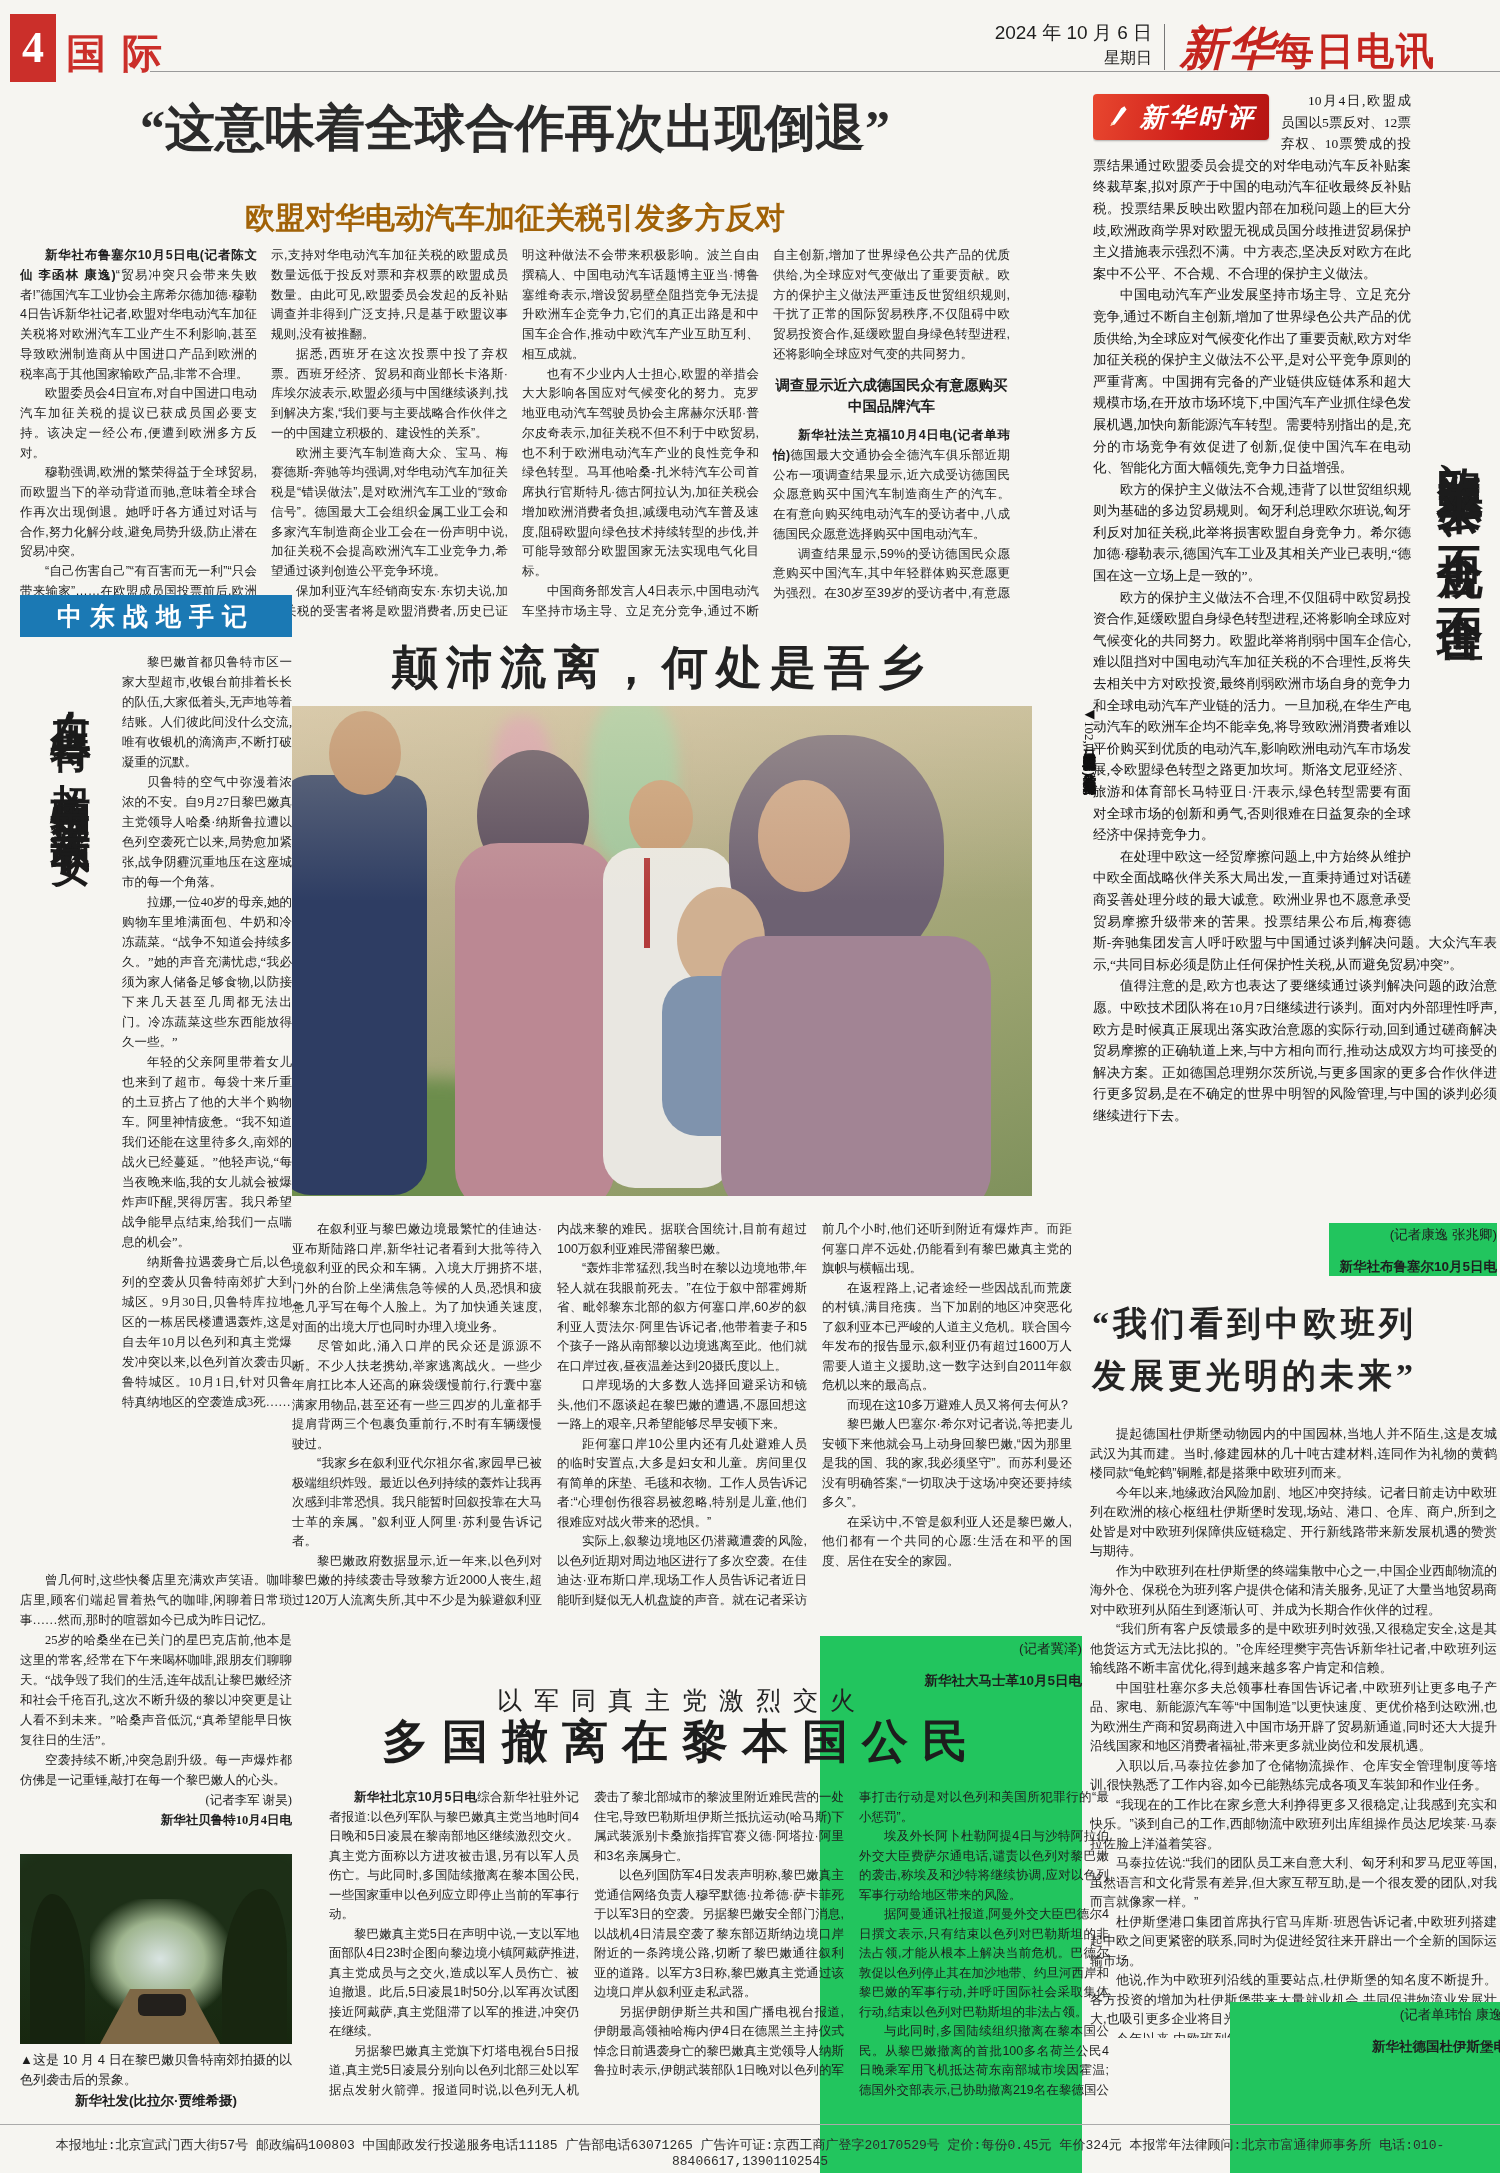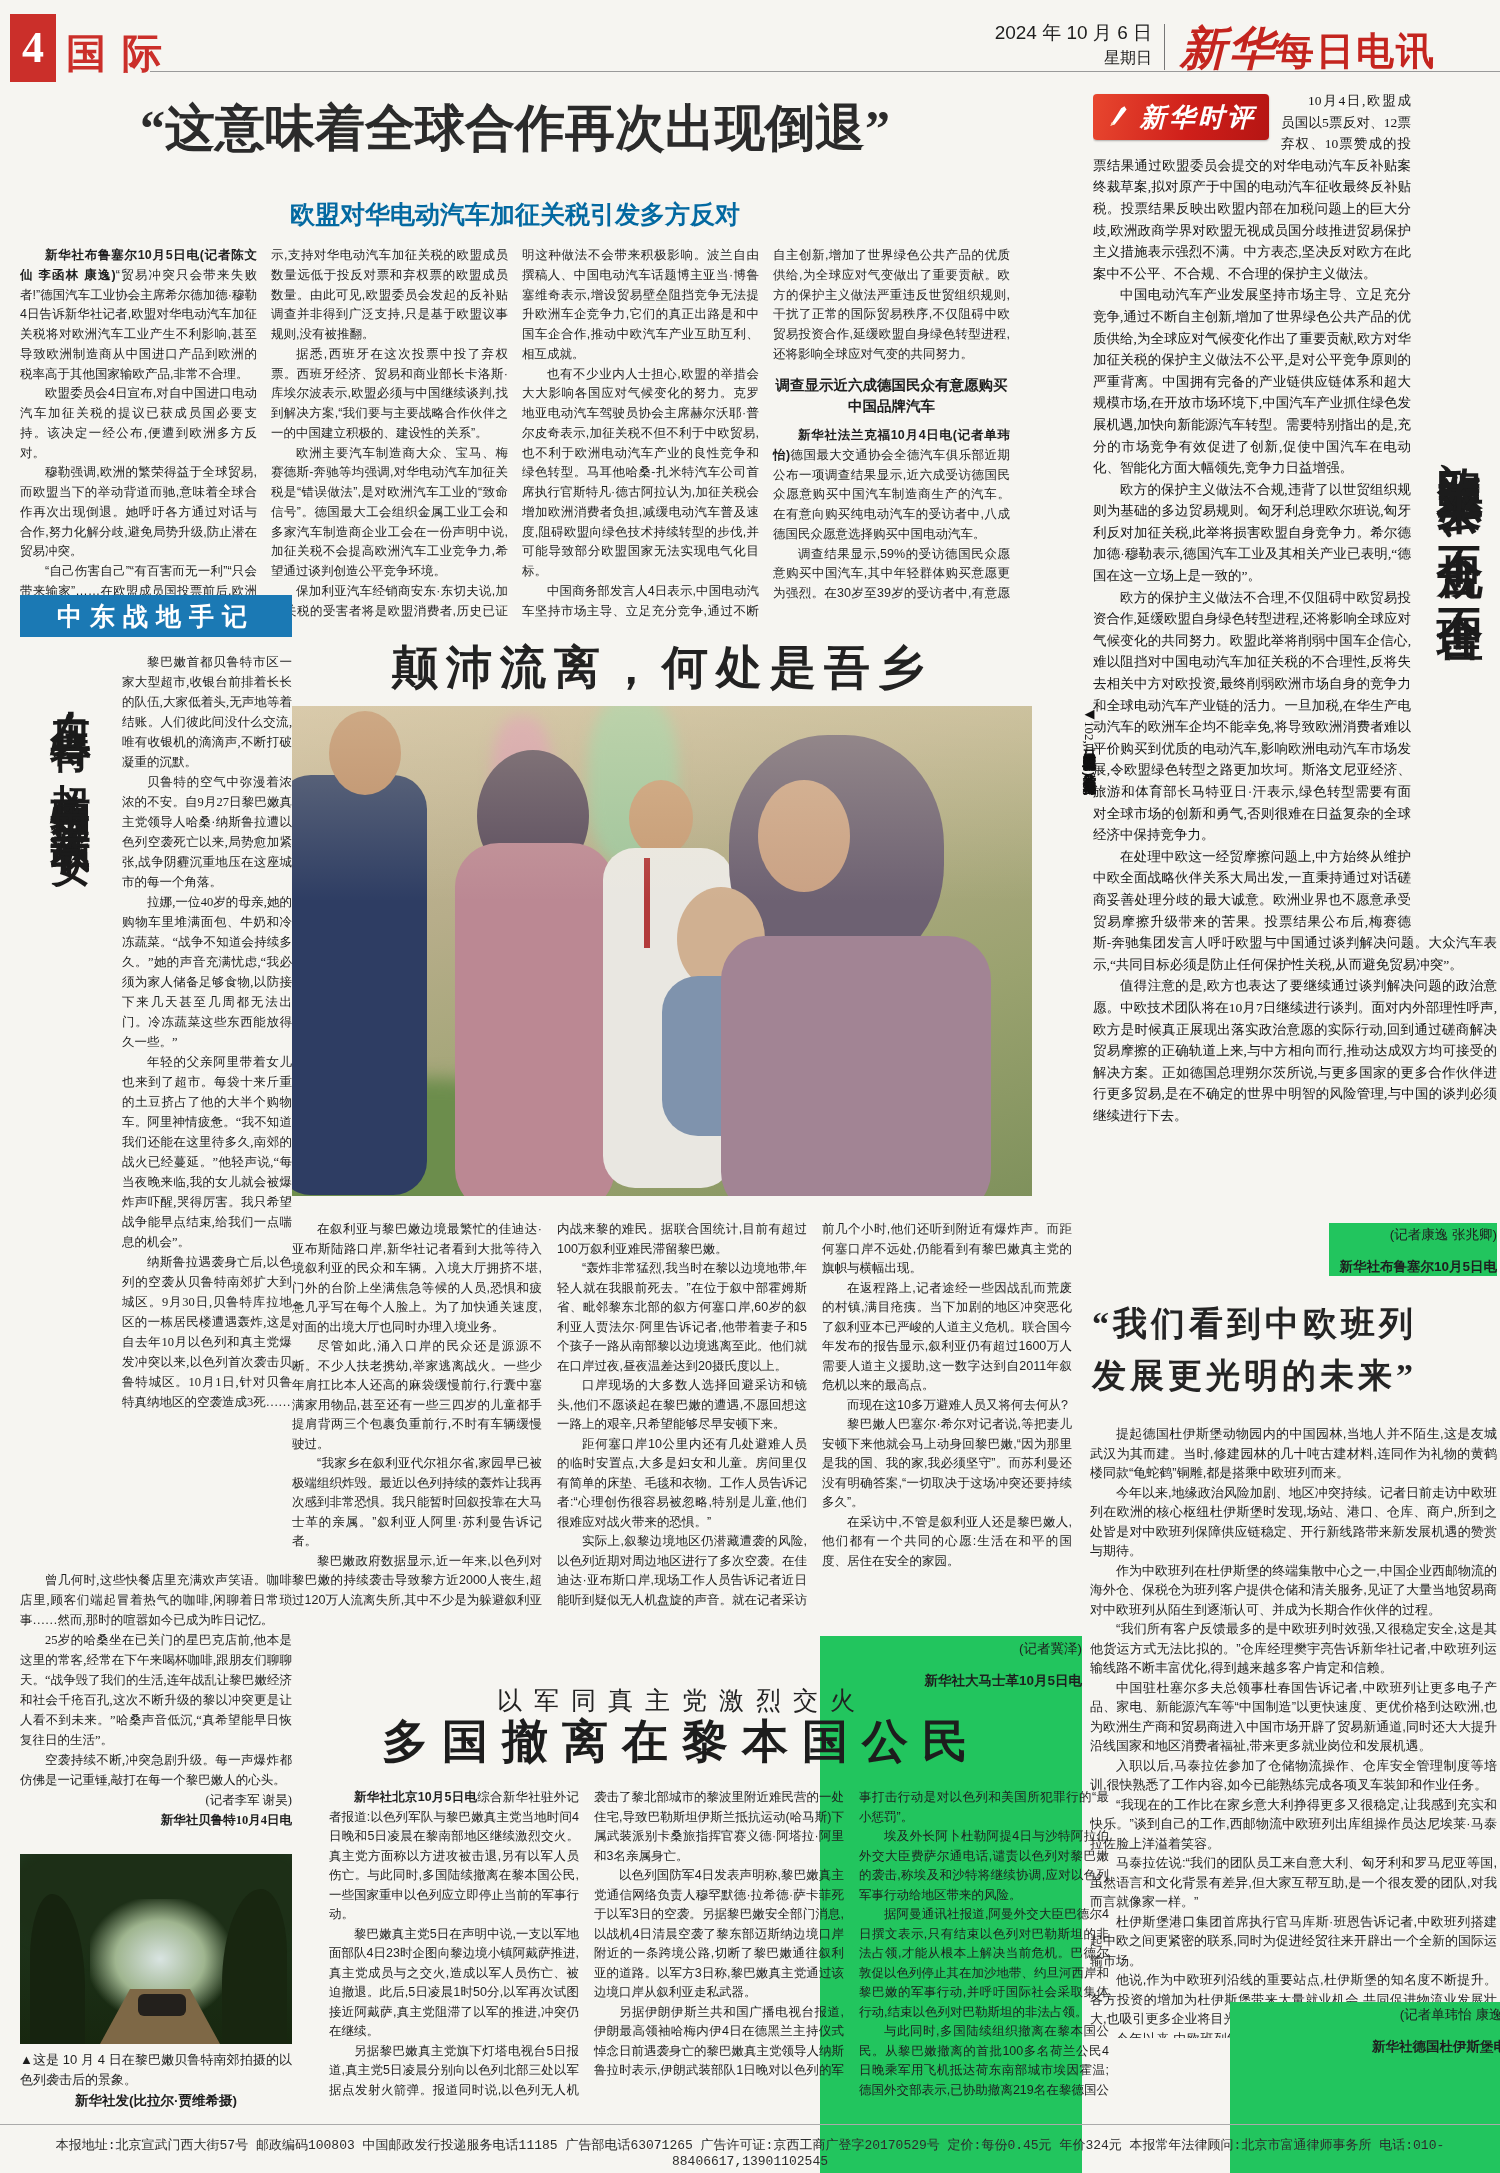--- a/index.html
+++ b/index.html
@@ -15,21 +15,21 @@
   .date-block{left:860px;top:20px;width:292px;text-align:right;font-weight:normal;}
   .date-line1{font-size:19px;}
   .date-line2{font-size:16px;margin-top:2px;}
   .vert-div{left:1164px;top:24px;width:1px;height:46px;background:#777;}
   .paper-logo{left:1180px;top:18px;color:#c4251f;white-space:nowrap;}
   .logo-script{font:italic bold 46px "Liberation Serif",serif;letter-spacing:2px;}
   .logo-rest{font-weight:bold;font-size:38px;letter-spacing:2px;}
   
   .lead-headline{left:20px;top:98px;width:990px;text-align:center;
     font:bold 50px/1.2 "Liberation Serif",serif;color:#2b2b2b;}
-  .lead-subhead{left:20px;top:198px;width:990px;text-align:center;font-weight:bold;font-size:25px;color:#0369a1;}
+  .lead-subhead{left:20px;top:198px;width:990px;text-align:center;font-weight:bold;font-size:30px;color:#a16207;}
   .lead-body{left:20px;top:246px;width:990px;height:394px;overflow:hidden;
     column-count:4;column-gap:14px;font-size:12.5px;line-height:1.58;text-align:justify;}
   .lead-body p,.cols p,.train-body p,.commentary-text p,.fn-a p,.fn-b p{margin:0;text-indent:2em;}
   .inner-subhead{font-weight:bold;font-size:14.5px;text-indent:0 !important;text-align:center;
     margin:10px 0 8px 0 !important;line-height:1.5;break-inside:avoid;}
   
   .commentary{left:1093px;top:90px;width:404px;height:1186px;overflow:hidden;}
   .nht-badge{float:left;width:176px;height:46px;margin:4px 12px 6px 0;border-radius:4px;
     background:linear-gradient(100deg,#e8472f 0%,#cf1f1a 55%,#b51513 100%);
     color:#fff;display:flex;align-items:center;justify-content:center;gap:8px;

